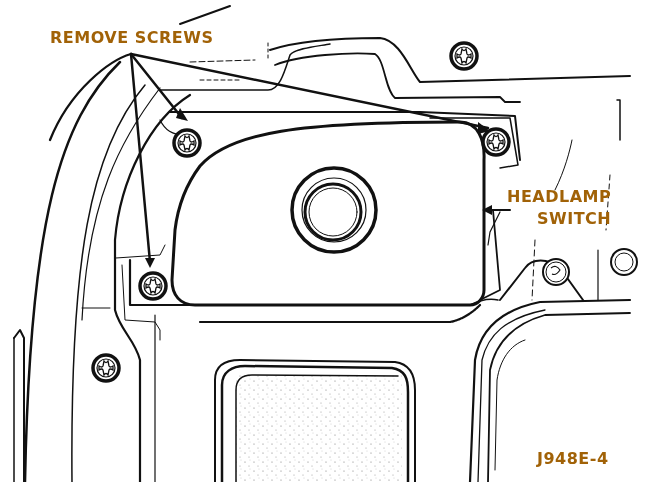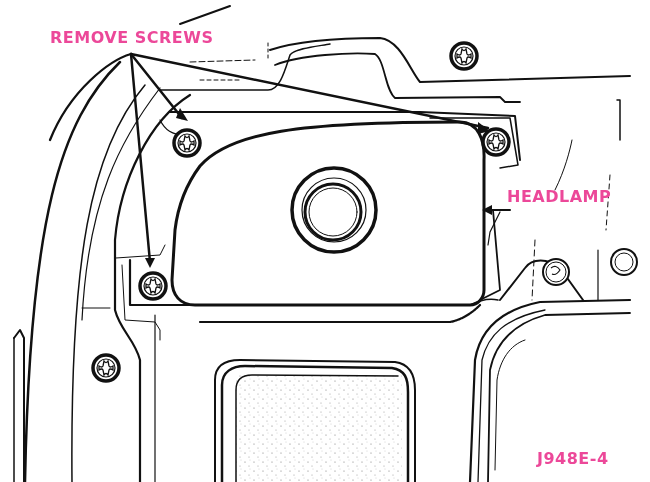--- a/index.html
+++ b/index.html
@@ -2,21 +2,21 @@
 <html><head>
   <meta charset="utf-8">
   <style>
     html, body { margin: 0; padding: 0; background: #ffffff; }
     body { width: 650px; height: 482px; overflow: hidden; position: relative; }
     #canvas { position: absolute; left: 0; top: 0; width: 650px; height: 482px; }
     .label {
       position: absolute;
       font-family: "DejaVu Sans", "Liberation Sans", sans-serif;
       font-weight: bold;
-      color: #ec4899;
+      color: #a16207;
       letter-spacing: 0.5px;
       line-height: 1;
       white-space: nowrap;
     }
     #lbl-remove { left: 50px; top: 30px; font-size: 16px; }
     #lbl-headlamp { left: 507px; top: 186px; font-size: 16px; text-align: right; line-height: 22px; }
     #lbl-fig { left: 537px; top: 451px; font-size: 16px; }
   </style>
 </head>
 <body>
@@ -116,14 +116,15 @@
   </g>
   <g>
     <circle cx="624" cy="262" r="13" fill="#fff" stroke="#111" stroke-width="2"></circle>
     <circle cx="624" cy="262" r="9" fill="none" stroke="#111" stroke-width="1"></circle>
   </g>
 </svg>
 
 <div id="lbl-remove" class="label">REMOVE SCREWS</div>
 <div id="lbl-headlamp" class="label">
   <div>HEADLAMP</div>
+  <div>SWITCH</div>
 </div>
 <div id="lbl-fig" class="label">J948E-4</div>
 
 </body></html>

